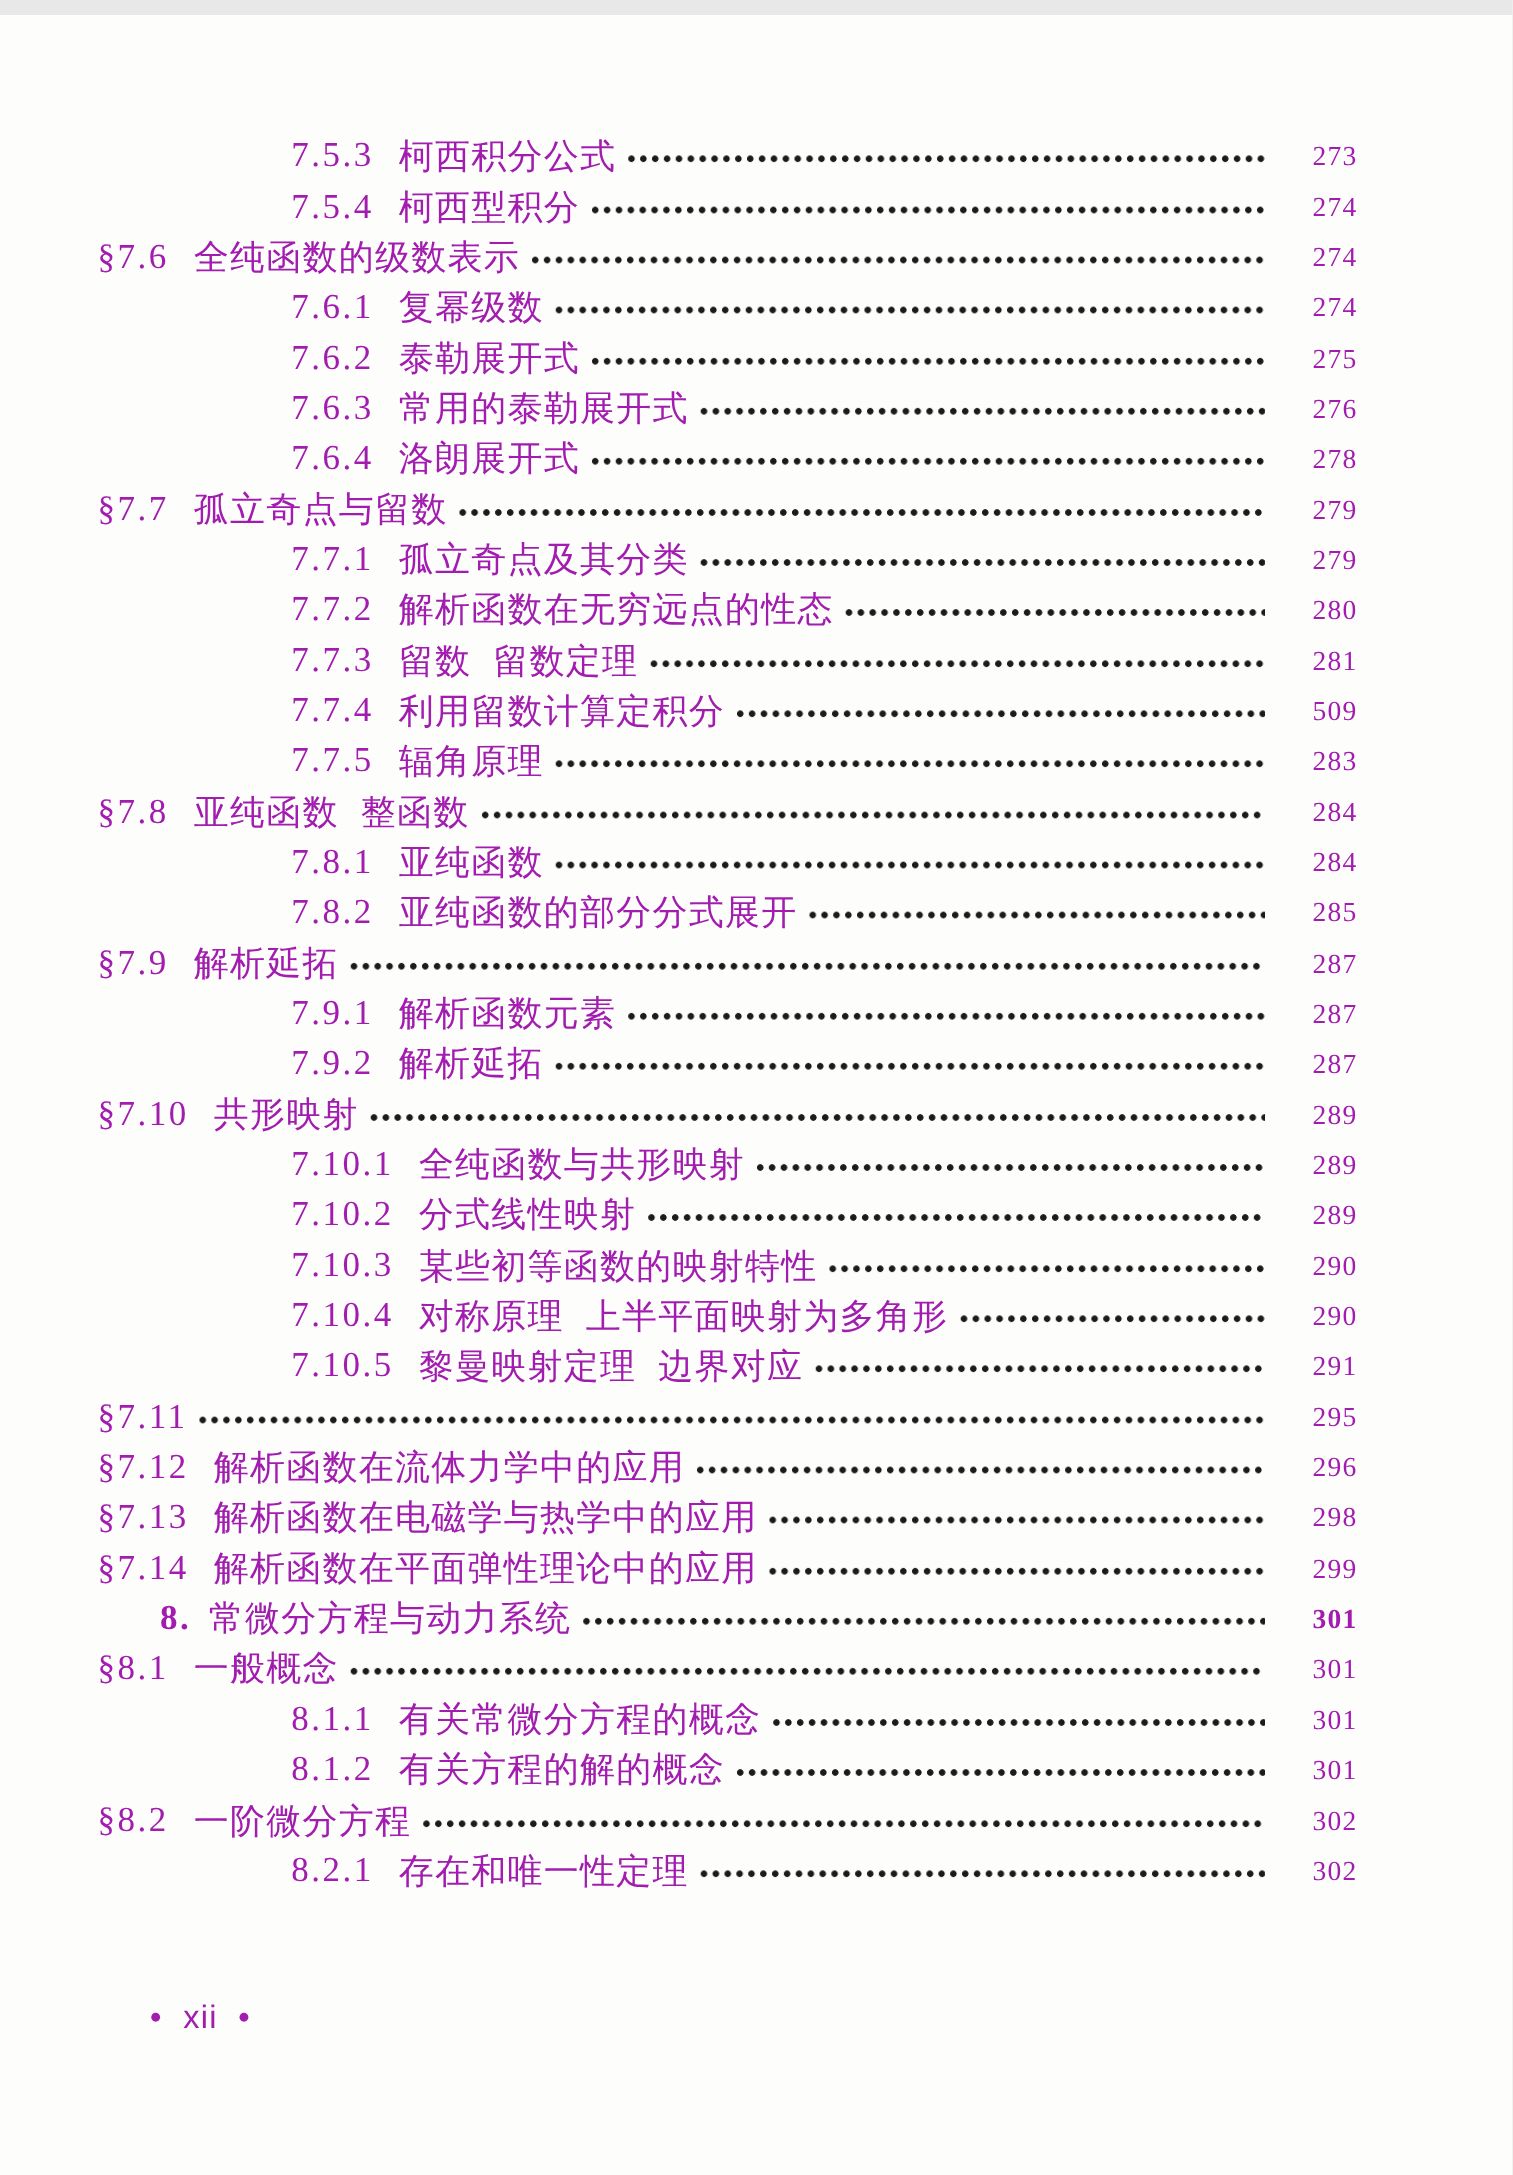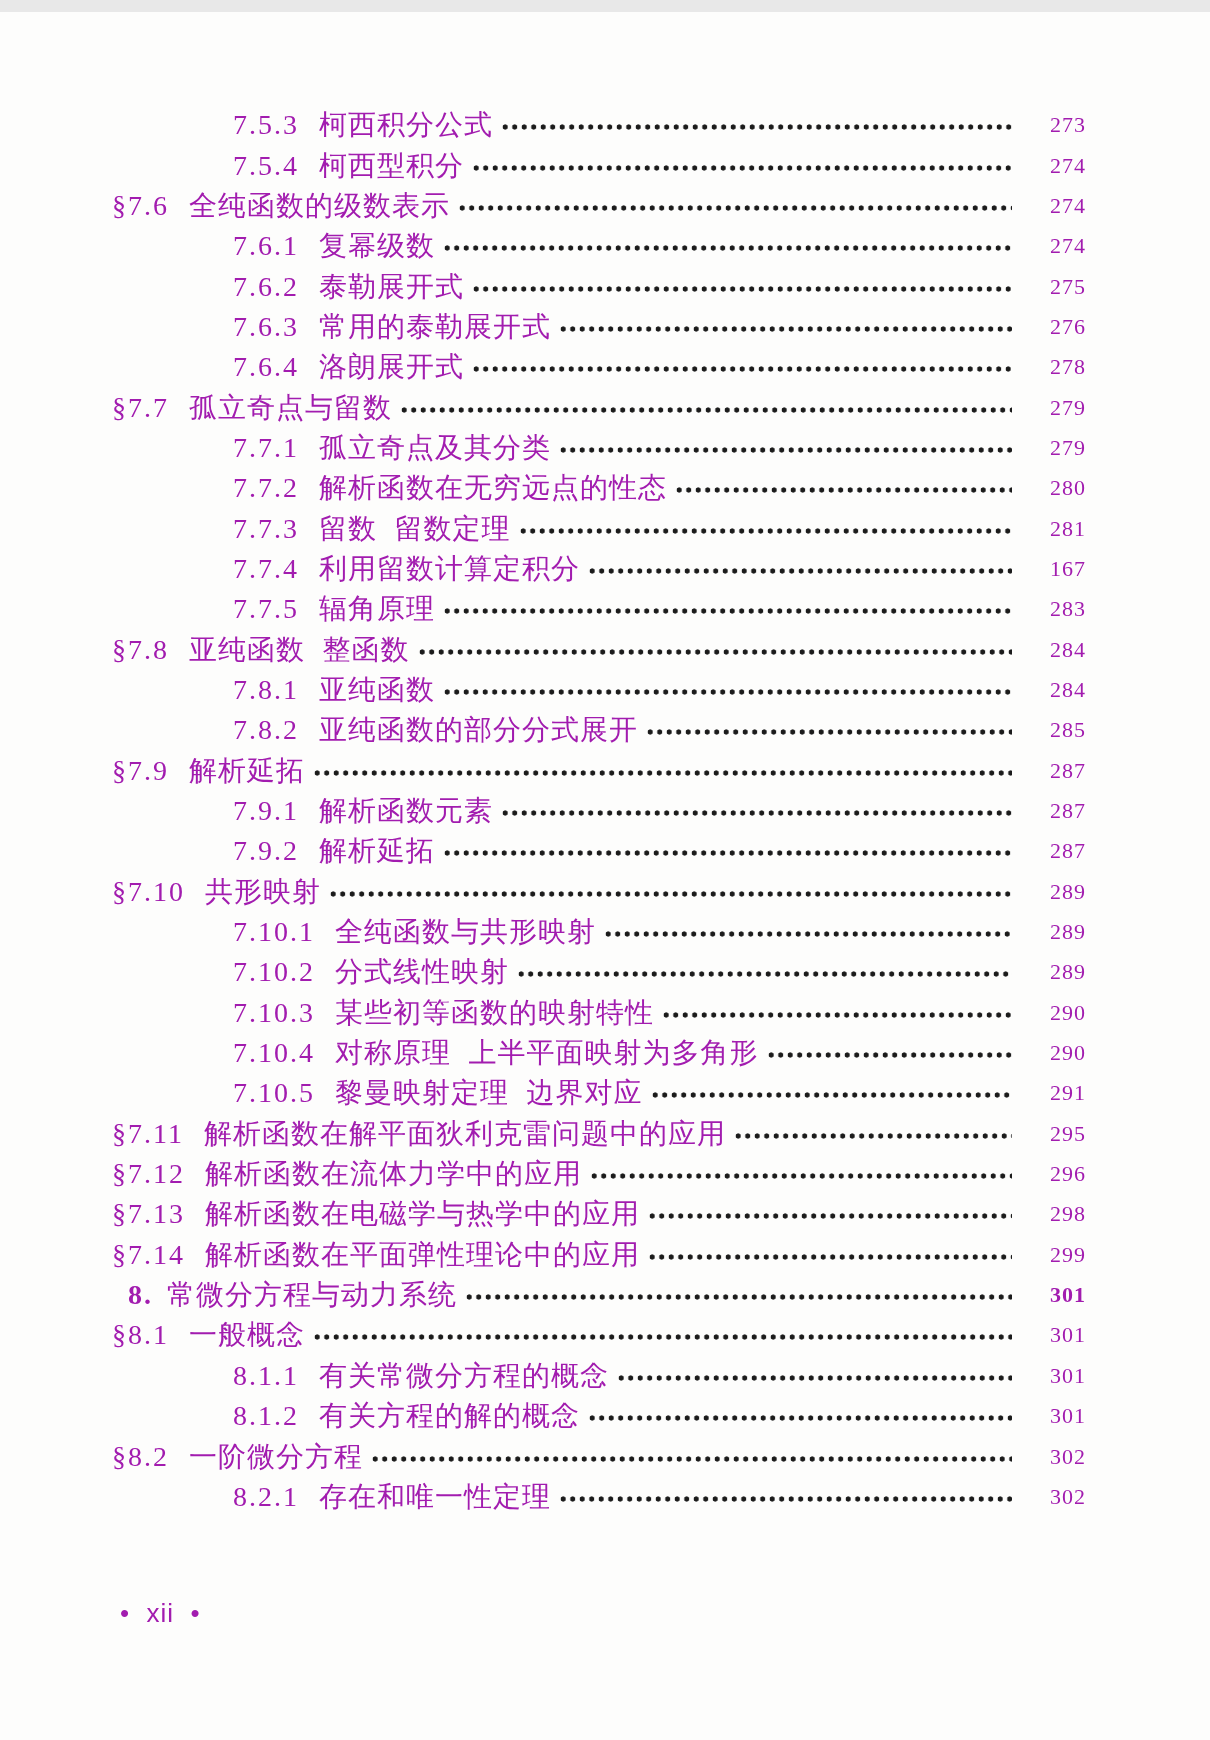--- a/index.html
+++ b/index.html
@@ -24,21 +24,21 @@
     right: 124px;
   }
   .row {
     display: flex;
     align-items: center;
     height: 40.35px;
     font-size: 28px;
     white-space: pre;
   }
   .row.lvl0 { padding-left: 128px; font-weight: 700; }
-  .row.lvl1 { padding-left: 112px; }
+  .row.lvl1 { padding-left: 78px; }
   .row.lvl2 { padding-left: 233px; }
   .num {
     flex: 0 0 auto;
     letter-spacing: 2px;
     font-family: "Liberation Serif", serif;
   }
   .title {
     flex: 0 0 auto;
     margin-left: 20px;
     font-family: "Liberation Sans", sans-serif;
@@ -151,21 +151,21 @@
       <span class="num">7.7.3</span>
       <span class="title">留数  留数定理</span>
       <span class="leader"></span>
       <span class="pgnum">281</span>
     </div>
 
     <div class="row lvl2">
       <span class="num">7.7.4</span>
       <span class="title">利用留数计算定积分</span>
       <span class="leader"></span>
-      <span class="pgnum">167</span>
+      <span class="pgnum">509</span>
     </div>
 
     <div class="row lvl2">
       <span class="num">7.7.5</span>
       <span class="title">辐角原理</span>
       <span class="leader"></span>
       <span class="pgnum">283</span>
     </div>
 
     <div class="row lvl1">
@@ -249,21 +249,20 @@
     <div class="row lvl2">
       <span class="num">7.10.5</span>
       <span class="title">黎曼映射定理  边界对应</span>
       <span class="leader"></span>
       <span class="pgnum">291</span>
     </div>
 
 
     <div class="row lvl1">
       <span class="num">§7.11</span>
-      <span class="title">解析函数在解平面狄利克雷问题中的应用</span>
       <span class="leader"></span>
       <span class="pgnum">295</span>
     </div>
 
     <div class="row lvl1">
       <span class="num">§7.12</span>
       <span class="title">解析函数在流体力学中的应用</span>
       <span class="leader"></span>
       <span class="pgnum">296</span>
     </div>

